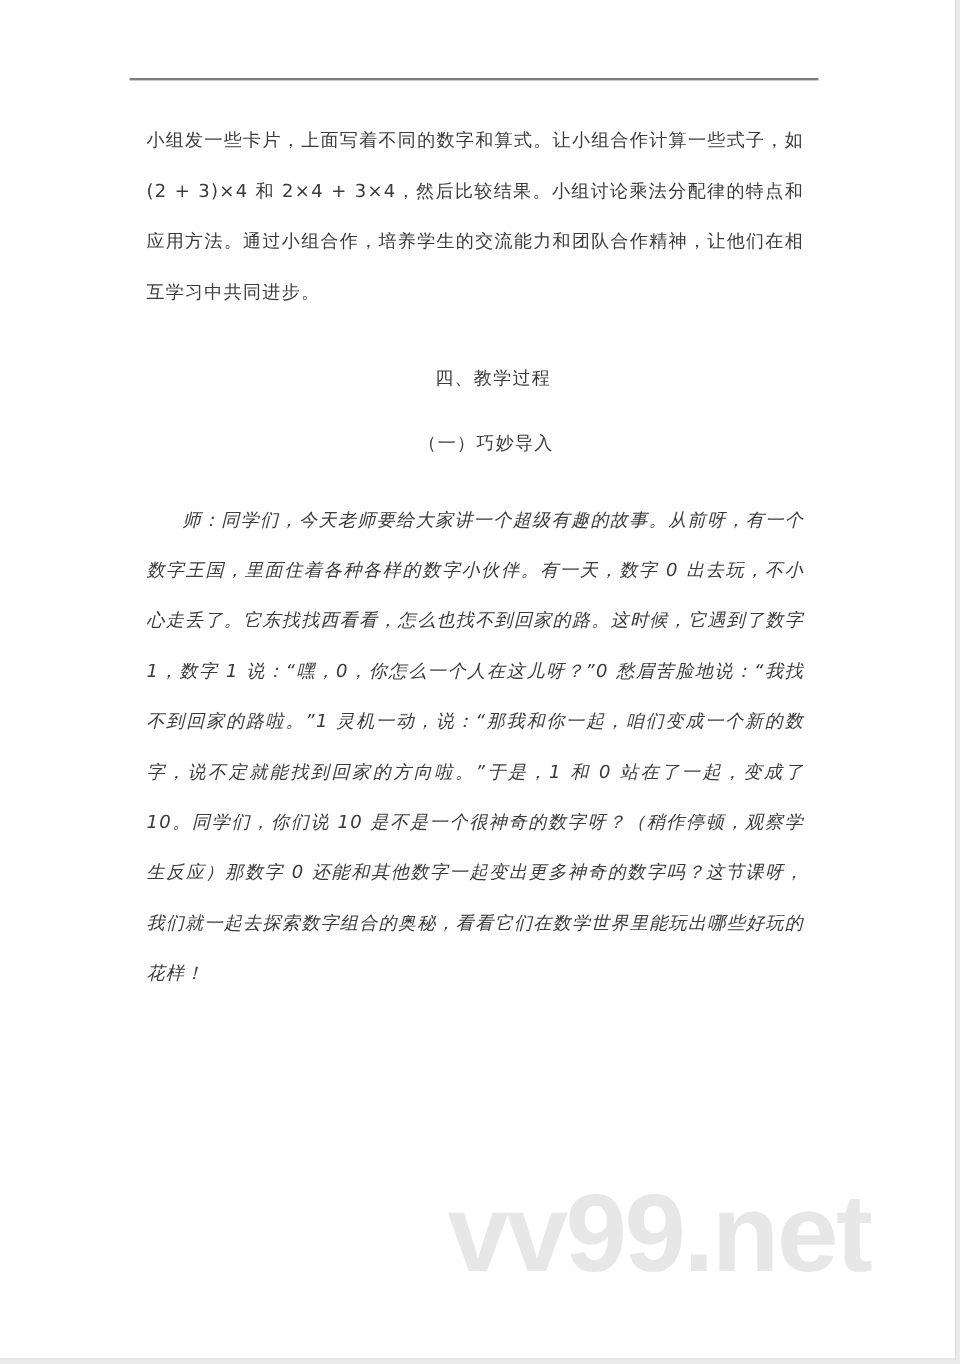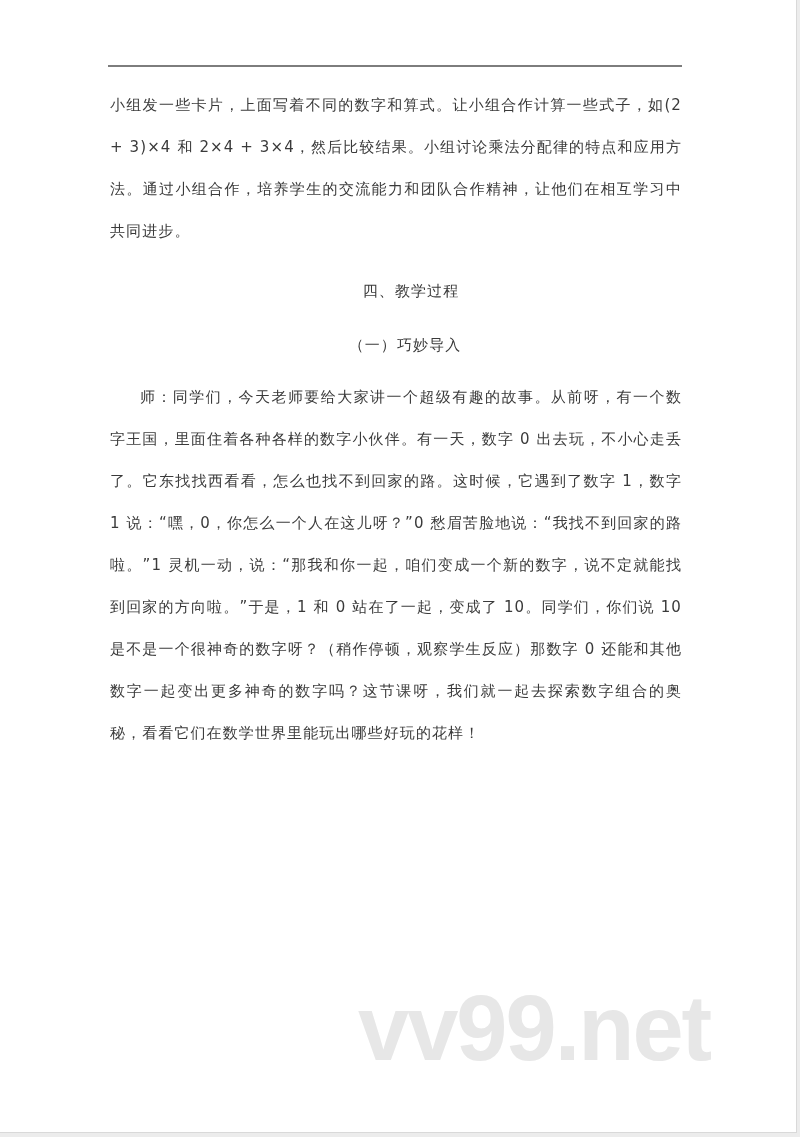--- a/index.html
+++ b/index.html
@@ -38,43 +38,44 @@
       position: absolute;
       left: 110px;
       top: 84px;
       width: 572px;
       color: #3a3a3a;
       font-size: 15px;
       letter-spacing: 1.1px;
       line-height: 42px;
     }
     .para {
-      margin: 0;
+      margin: 12px;
       text-align: justify;
       text-justify: inter-ideograph;
     }
     .para.indent {
       text-indent: 30px;
+      font-style: italic;
     }
     .heading {
       margin: 0;
       padding-left: 30px;
       height: 54px;
       line-height: 54px;
       text-align: center;
     }
     .heading.sub {
       padding-left: 18px;
     }
     .gap {
       height: 12px;
     }
     .watermark {
       position: absolute;
-      left: 358px;
+      left: 373px;
       top: 982px;
       font-family: "Liberation Sans", sans-serif;
       font-weight: bold;
       font-size: 92px;
       letter-spacing: -2px;
       color: #e7e7e7;
       line-height: 1;
       pointer-events: none;
       z-index: 0;
     }

